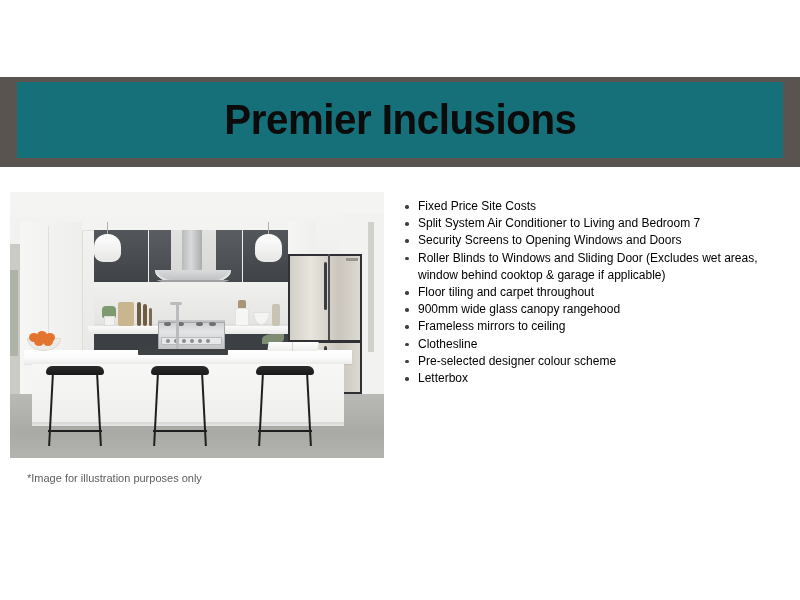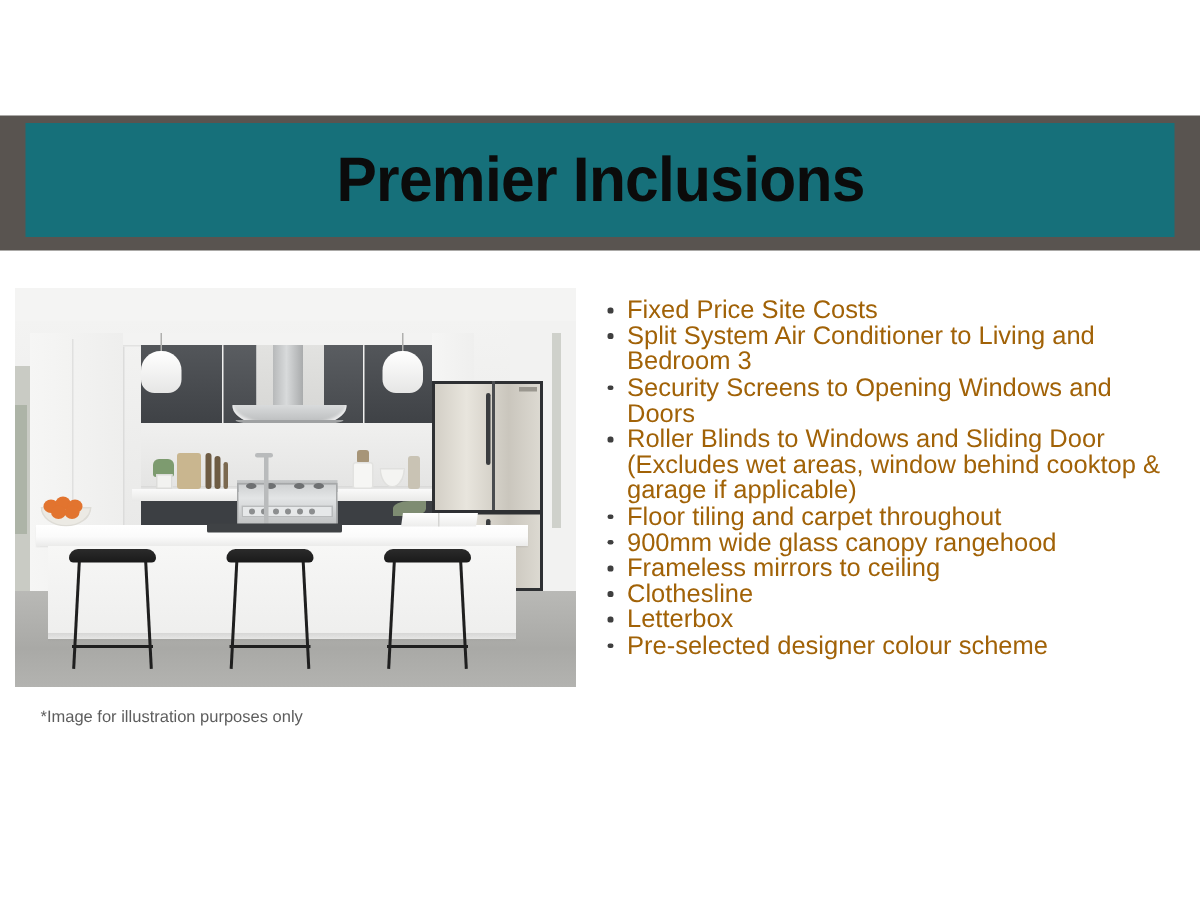--- a/index.html
+++ b/index.html
@@ -225,23 +225,23 @@
     left: 402px;
     top: 198px;
     width: 382px;
     margin: 0;
     padding: 0;
     list-style: none;
   }
   #inclusions-list li {
     position: relative;
     padding-left: 16px;
-    font-size: 17px;
+    font-size: 12px;
     line-height: 17.2px;
-    color: #a16207;
+    color: #000000;
     font-family: "Liberation Sans", sans-serif;
   }
   #inclusions-list li::before {
     content: "";
     position: absolute;
     left: 3px;
     top: 7px;
     width: 3.5px;
     height: 3.5px;
     border-radius: 50%;
@@ -357,22 +357,22 @@
   <div class="ph stool-seat" id="st3-seat"></div>
   <div class="ph stool-leg" id="st3-lg1"></div>
   <div class="ph stool-leg" id="st3-lg2"></div>
   <div class="ph stool-rail" id="st3-rail"></div>
 </div>
 
 <div id="photo-caption">*Image for illustration purposes only</div>
 
 <ul id="inclusions-list">
   <li>Fixed Price Site Costs</li>
-  <li>Split System Air Conditioner to Living and Bedroom 3</li>
+  <li>Split System Air Conditioner to Living and Bedroom 7</li>
   <li>Security Screens to Opening Windows and Doors</li>
   <li>Roller Blinds to Windows and Sliding Door (Excludes wet areas, window behind cooktop &amp; garage if applicable)</li>
   <li>Floor tiling and carpet throughout</li>
   <li>900mm wide glass canopy rangehood</li>
   <li>Frameless mirrors to ceiling</li>
   <li>Clothesline</li>
+  <li>Pre-selected designer colour scheme</li>
   <li>Letterbox</li>
-  <li>Pre-selected designer colour scheme</li>
 </ul>
 
 </body></html>

